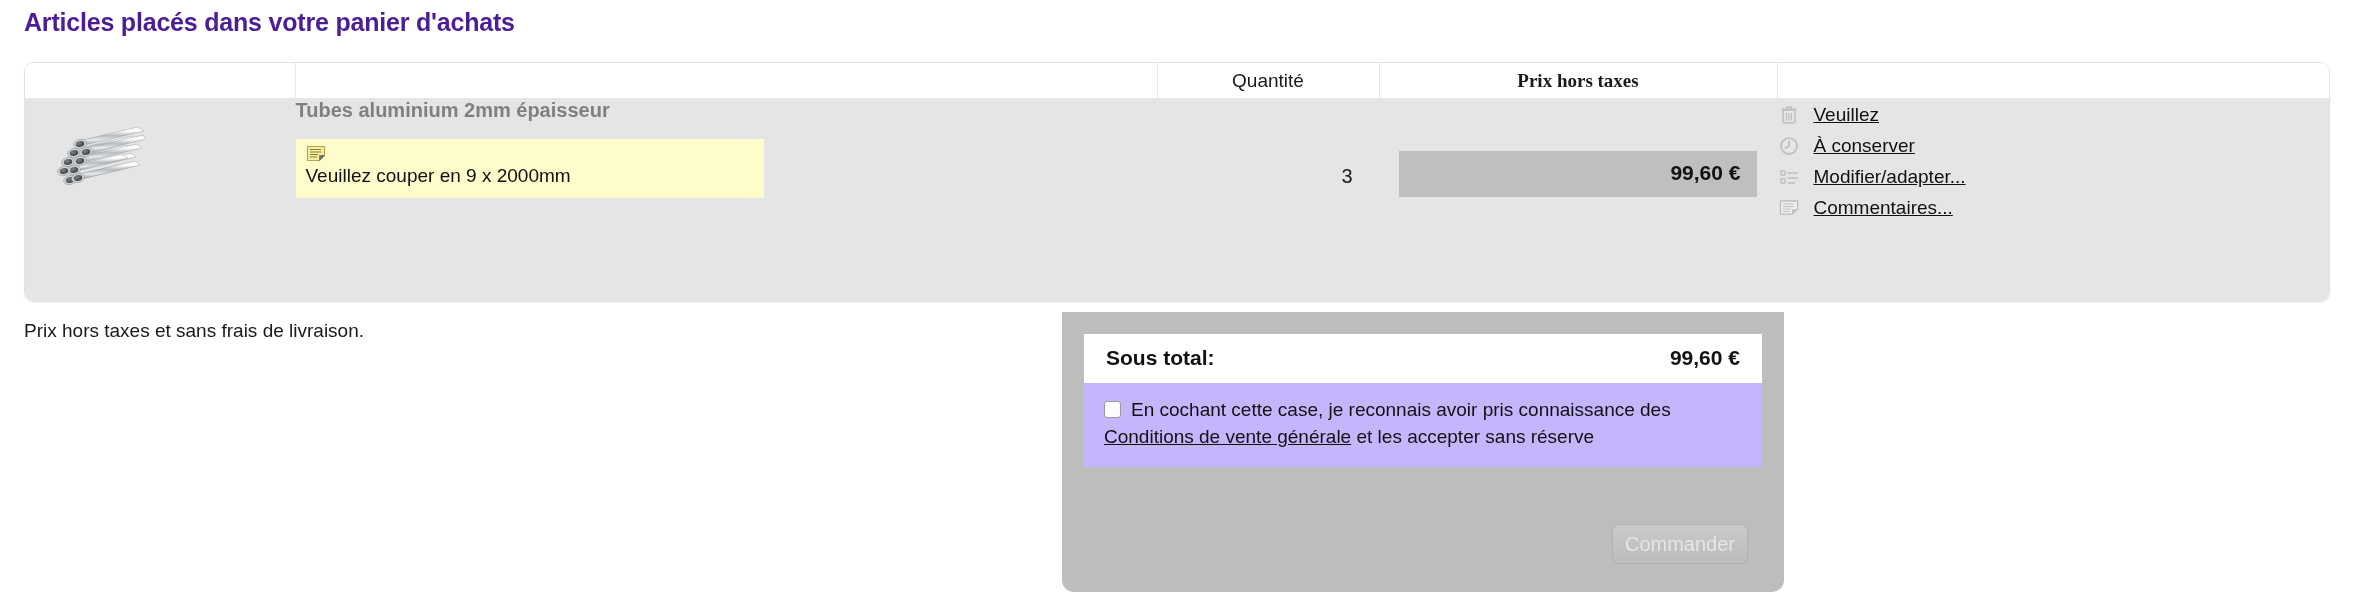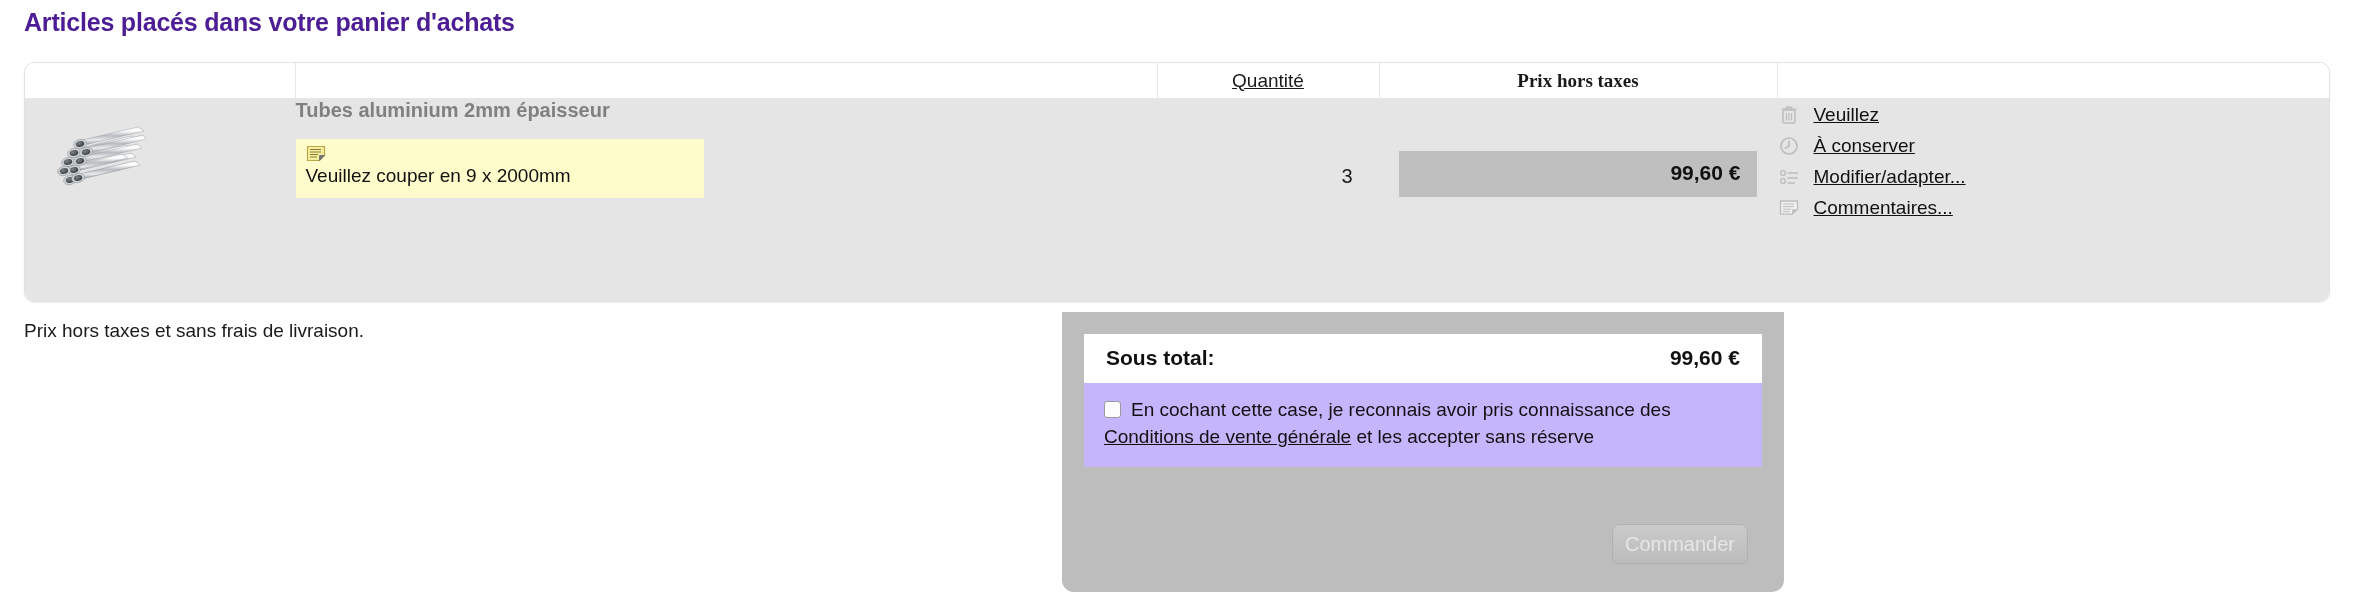--- a/index.html
+++ b/index.html
@@ -90,21 +90,21 @@
   .desc-cell { padding: 26px 0 0 16px; }
   .product-name {
     font-size: 20px;
     font-weight: bold;
     color: #808080;
     margin: 0 0 18px 0;
     line-height: 1.1;
   }
   .note-box {
     background: #fffccc;
-    width: 408px;
+    width: 468px;
     padding: 6px 10px 10px 10px;
     box-sizing: border-box;
   }
   .note-icon { display: block; margin-bottom: 2px; }
   .note-text {
     font-size: 19px;
     color: #111111;
     line-height: 1.25;
   }
 
@@ -258,21 +258,21 @@
       <col class="c-img">
         <col class="c-desc">
         <col class="c-qty">
         <col class="c-price">
         <col class="c-act">
     </colgroup>
     <thead>
       <tr>
         <th class="blank"></th>
         <th class="blank"></th>
-        <th style="text-align:center;text-decoration:underline;">Quantité</th>
+        <th style="text-align:center;">Quantité</th>
         <th class="th-price" style="text-align:center;">Prix hors taxes</th>
         <th class="last"></th>
       </tr>
     </thead>
     <tbody>
       <tr>
 
         <td class="thumb-cell">
           <svg class="thumb" viewBox="0 0 96 68">
             <defs>

